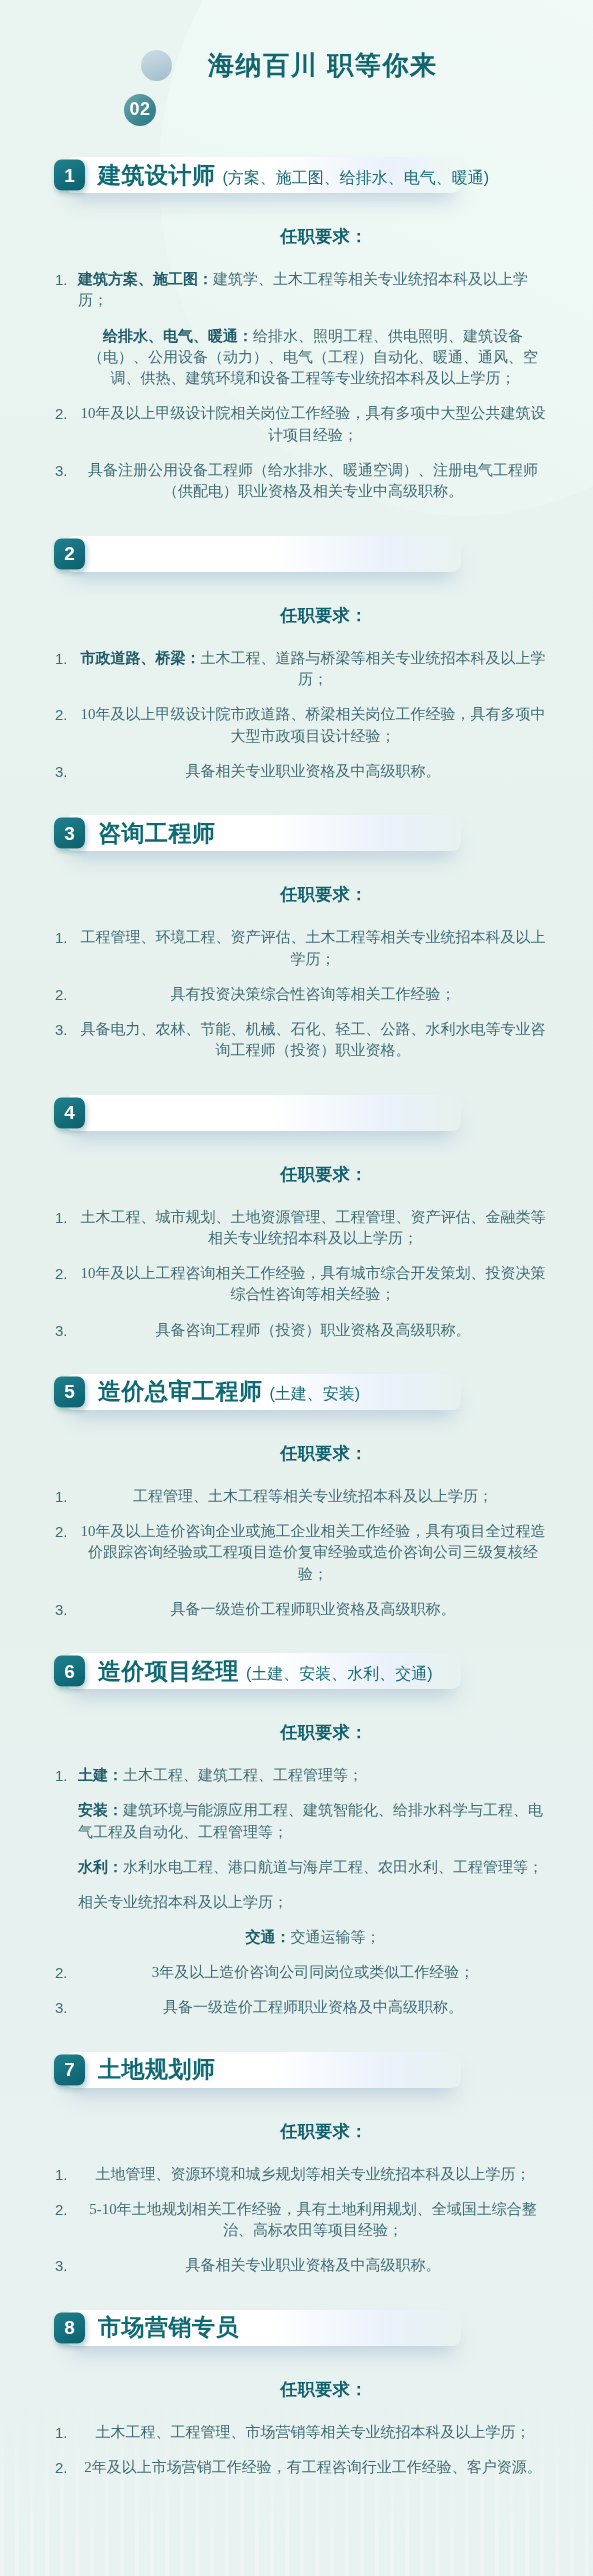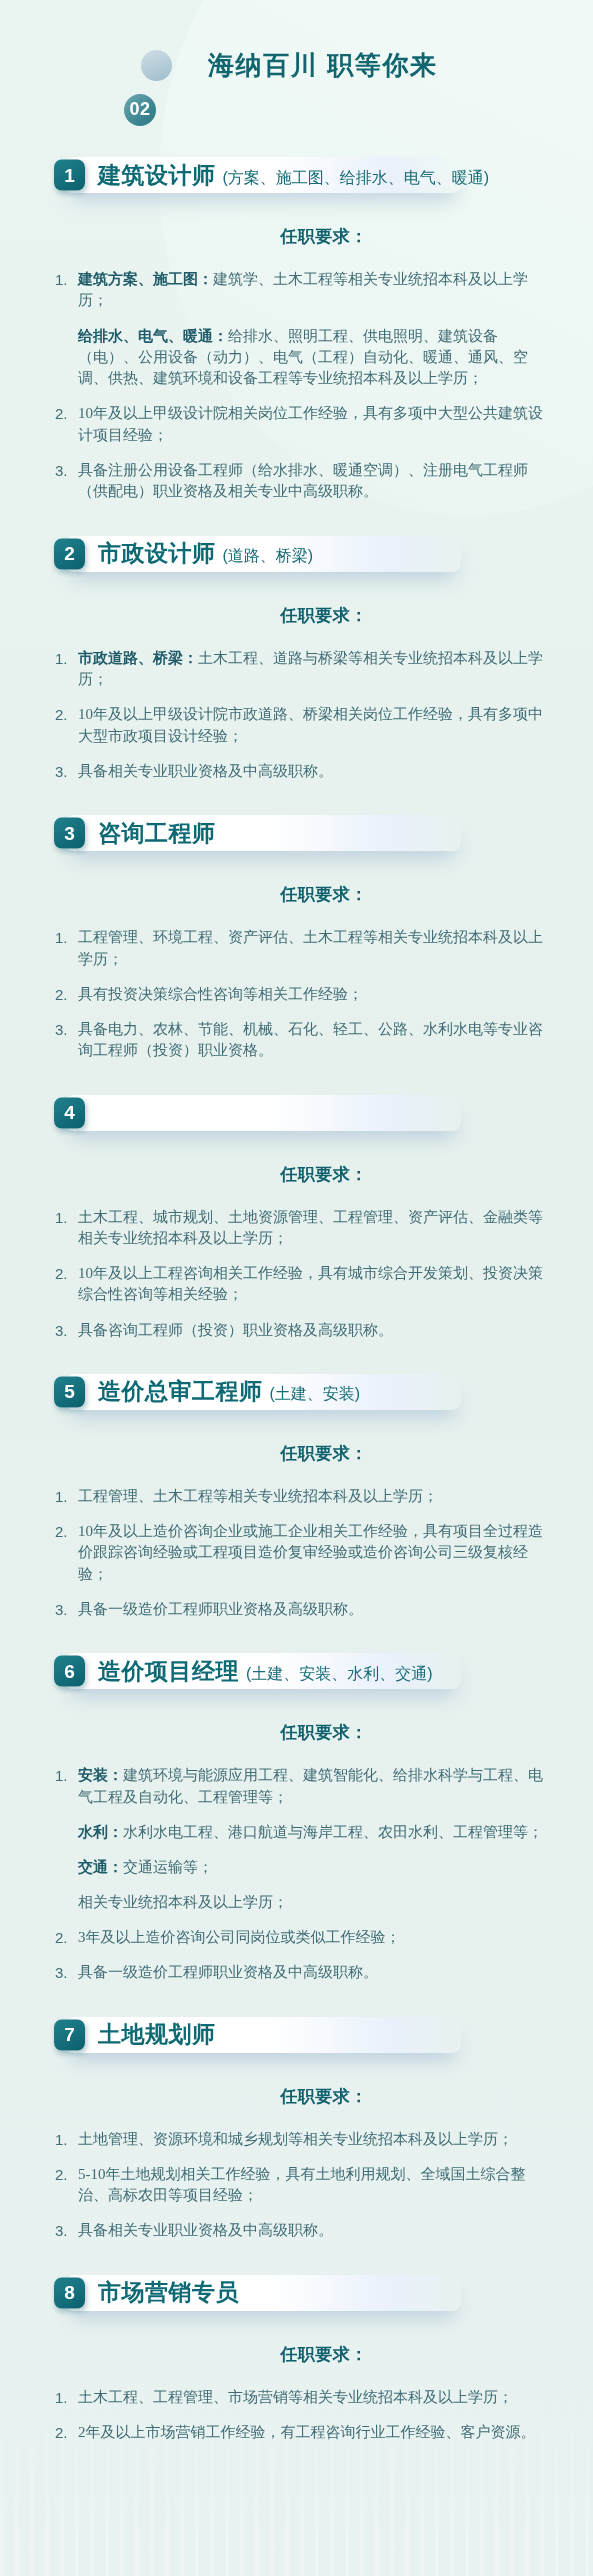--- a/index.html
+++ b/index.html
@@ -61,21 +61,21 @@
   }
   .job-title{margin:0;font-size:23px;font-weight:800;color:#0d6a74;letter-spacing:0.5px;}
   .job-suffix{font-size:16px;font-weight:500;margin-left:7px;letter-spacing:0;color:#176b76;}
   .req-label{margin:32px 0 21px 55px;font-size:17px;font-weight:800;color:#10606d;letter-spacing:0.5px;text-align:center;}
   ol.items{margin:0 45px 0 55px;padding:0;list-style:none;}
   li.item{display:flex;margin-bottom:13.7px;font-size:15px;line-height:21.4px;}
   li.item:last-child{margin-bottom:0;}
   .item-num{flex:0 0 23px;}
   .paras{flex:1;font-family:Liberation Serif, serif;}
   .paras p{margin:0 0 13.7px 0;}
-  .paras p:last-child{margin-bottom:0;}
+  .paras p:last-child{margin-bottom:0;text-align:center;}
   .lead{color:#1f5b68;font-weight:700;}
 </style>
 </head>
 <body>
 
 <div class="bg-blob"></div>
 <div class="bg-stripes"></div>
 
 <header class="header">
   <div class="badge-wrap">
@@ -110,21 +110,20 @@
           <span class="item-num">3.</span>
           <div class="paras">
             <p class="para">具备注册公用设备工程师（给水排水、暖通空调）、注册电气工程师（供配电）职业资格及相关专业中高级职称。</p>
           </div>
         </li>
       </ol>
     </section>
     <section class="job">
       <div class="job-bar">
         <div class="job-num">2</div>
-        <h2 class="job-title">市政设计师<span class="job-suffix">(道路、桥梁)</span></h2>
       </div>
       <h3 class="req-label">任职要求：</h3>
       <ol class="items">
         <li class="item">
           <span class="item-num">1.</span>
           <div class="paras">
             <p class="para"><b class="lead">市政道路、桥梁：</b>土木工程、道路与桥梁等相关专业统招本科及以上学历；</p>
           </div>
         </li>
         <li class="item">
@@ -224,24 +223,25 @@
     <section class="job">
       <div class="job-bar">
         <div class="job-num">6</div>
         <h2 class="job-title">造价项目经理<span class="job-suffix">(土建、安装、水利、交通)</span></h2>
       </div>
       <h3 class="req-label">任职要求：</h3>
       <ol class="items">
         <li class="item">
           <span class="item-num">1.</span>
           <div class="paras">
+            <p class="para"><b class="lead">土建：</b>土木工程、建筑工程、工程管理等；</p>
             <p class="para"><b class="lead">安装：</b>建筑环境与能源应用工程、建筑智能化、给排水科学与工程、电气工程及自动化、工程管理等；</p>
             <p class="para"><b class="lead">水利：</b>水利水电工程、港口航道与海岸工程、农田水利、工程管理等；</p>
+            <p class="para">相关专业统招本科及以上学历；</p>
             <p class="para"><b class="lead">交通：</b>交通运输等；</p>
-            <p class="para">相关专业统招本科及以上学历；</p>
           </div>
         </li>
         <li class="item">
           <span class="item-num">2.</span>
           <div class="paras">
             <p class="para">3年及以上造价咨询公司同岗位或类似工作经验；</p>
           </div>
         </li>
         <li class="item">
           <span class="item-num">3.</span>

